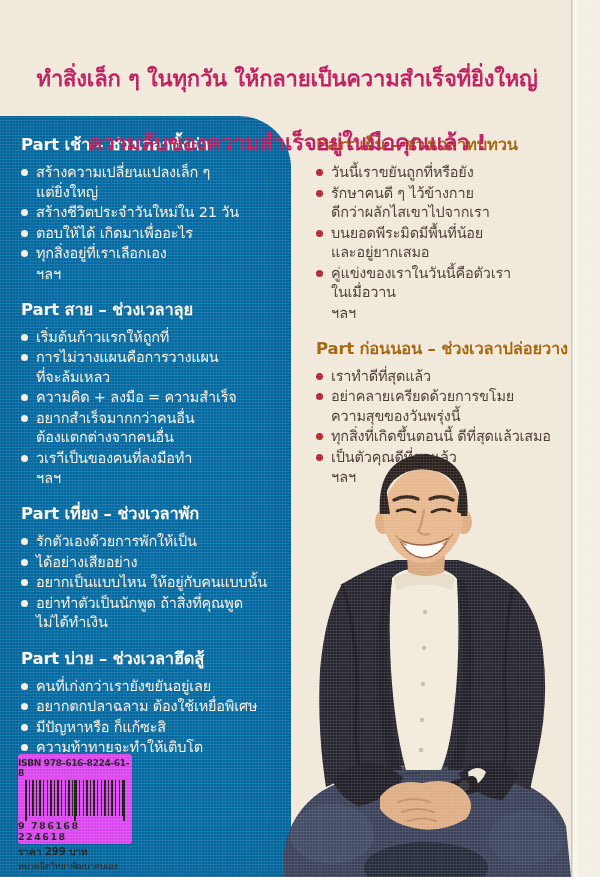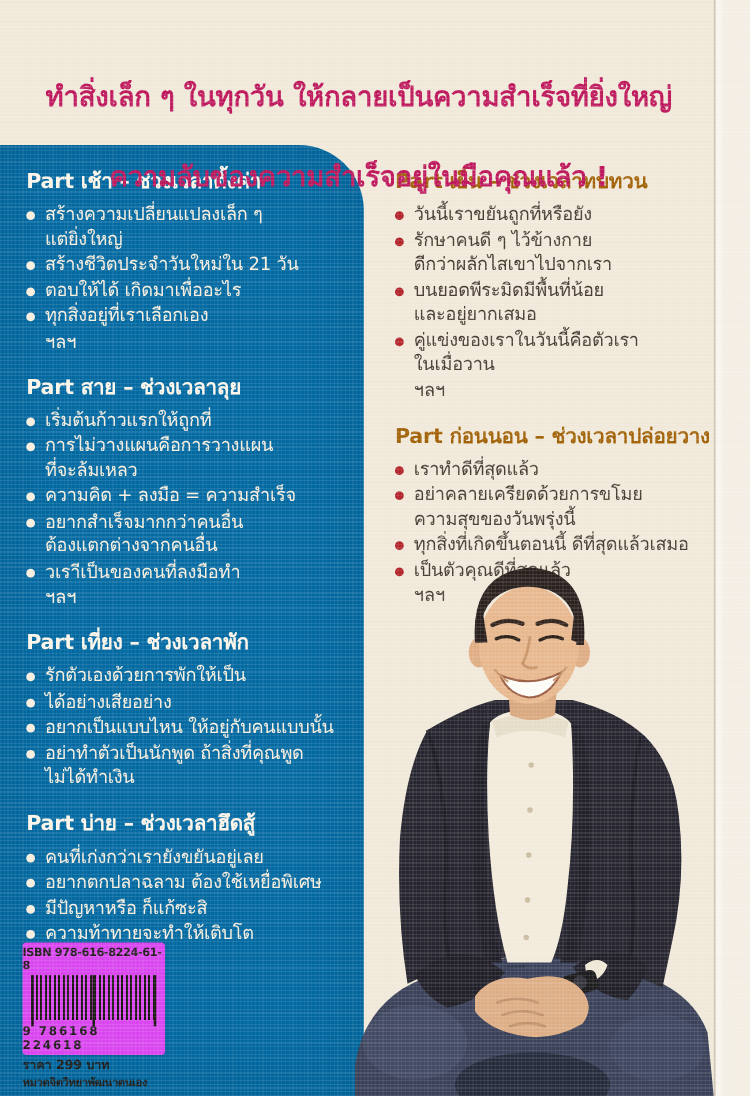--- a/index.html
+++ b/index.html
@@ -50,21 +50,21 @@
     height:36px; margin:2px 7px 0 7px; position:relative;
     background:repeating-linear-gradient(90deg,#18140f 0 1.5px, rgba(0,0,0,0) 1.5px 3.6px);
   }
   .bars::before, .bars::after {
     content:""; position:absolute; top:0; bottom:-5px; width:2px; background:#18140f;
   }
   .bars::before { left:0; } .bars::after { right:0; }
   .bars .mid { position:absolute; top:0; bottom:-5px; left:49%; width:2px; background:#18140f; }
   .digits { font-size:9.5px; letter-spacing:1.5px; margin-top:4px; font-weight:bold; }
   .price-line { font-size:10px; font-weight:bold; margin-top:2px; }
-  .category-line { font-size:9px; font-weight:bold; letter-spacing:-0.3px; }
+  .category-line { font-size:9px; font-weight:normal; letter-spacing:-0.3px; }
   .photo-svg { position:absolute; left:280px; top:450px; width:293px; height:427px; z-index:2; }
   .page-edge {
     position:absolute; top:0; bottom:0; left:571px; width:29px; z-index:8; pointer-events:none;
     background:linear-gradient(90deg, rgba(120,105,80,.28) 0 1px, rgba(255,255,255,.55) 2px 5px, rgba(244,239,229,.9) 8px 100%);
   }
 </style>
 </head>
 <body>
 
 <div class="page">

